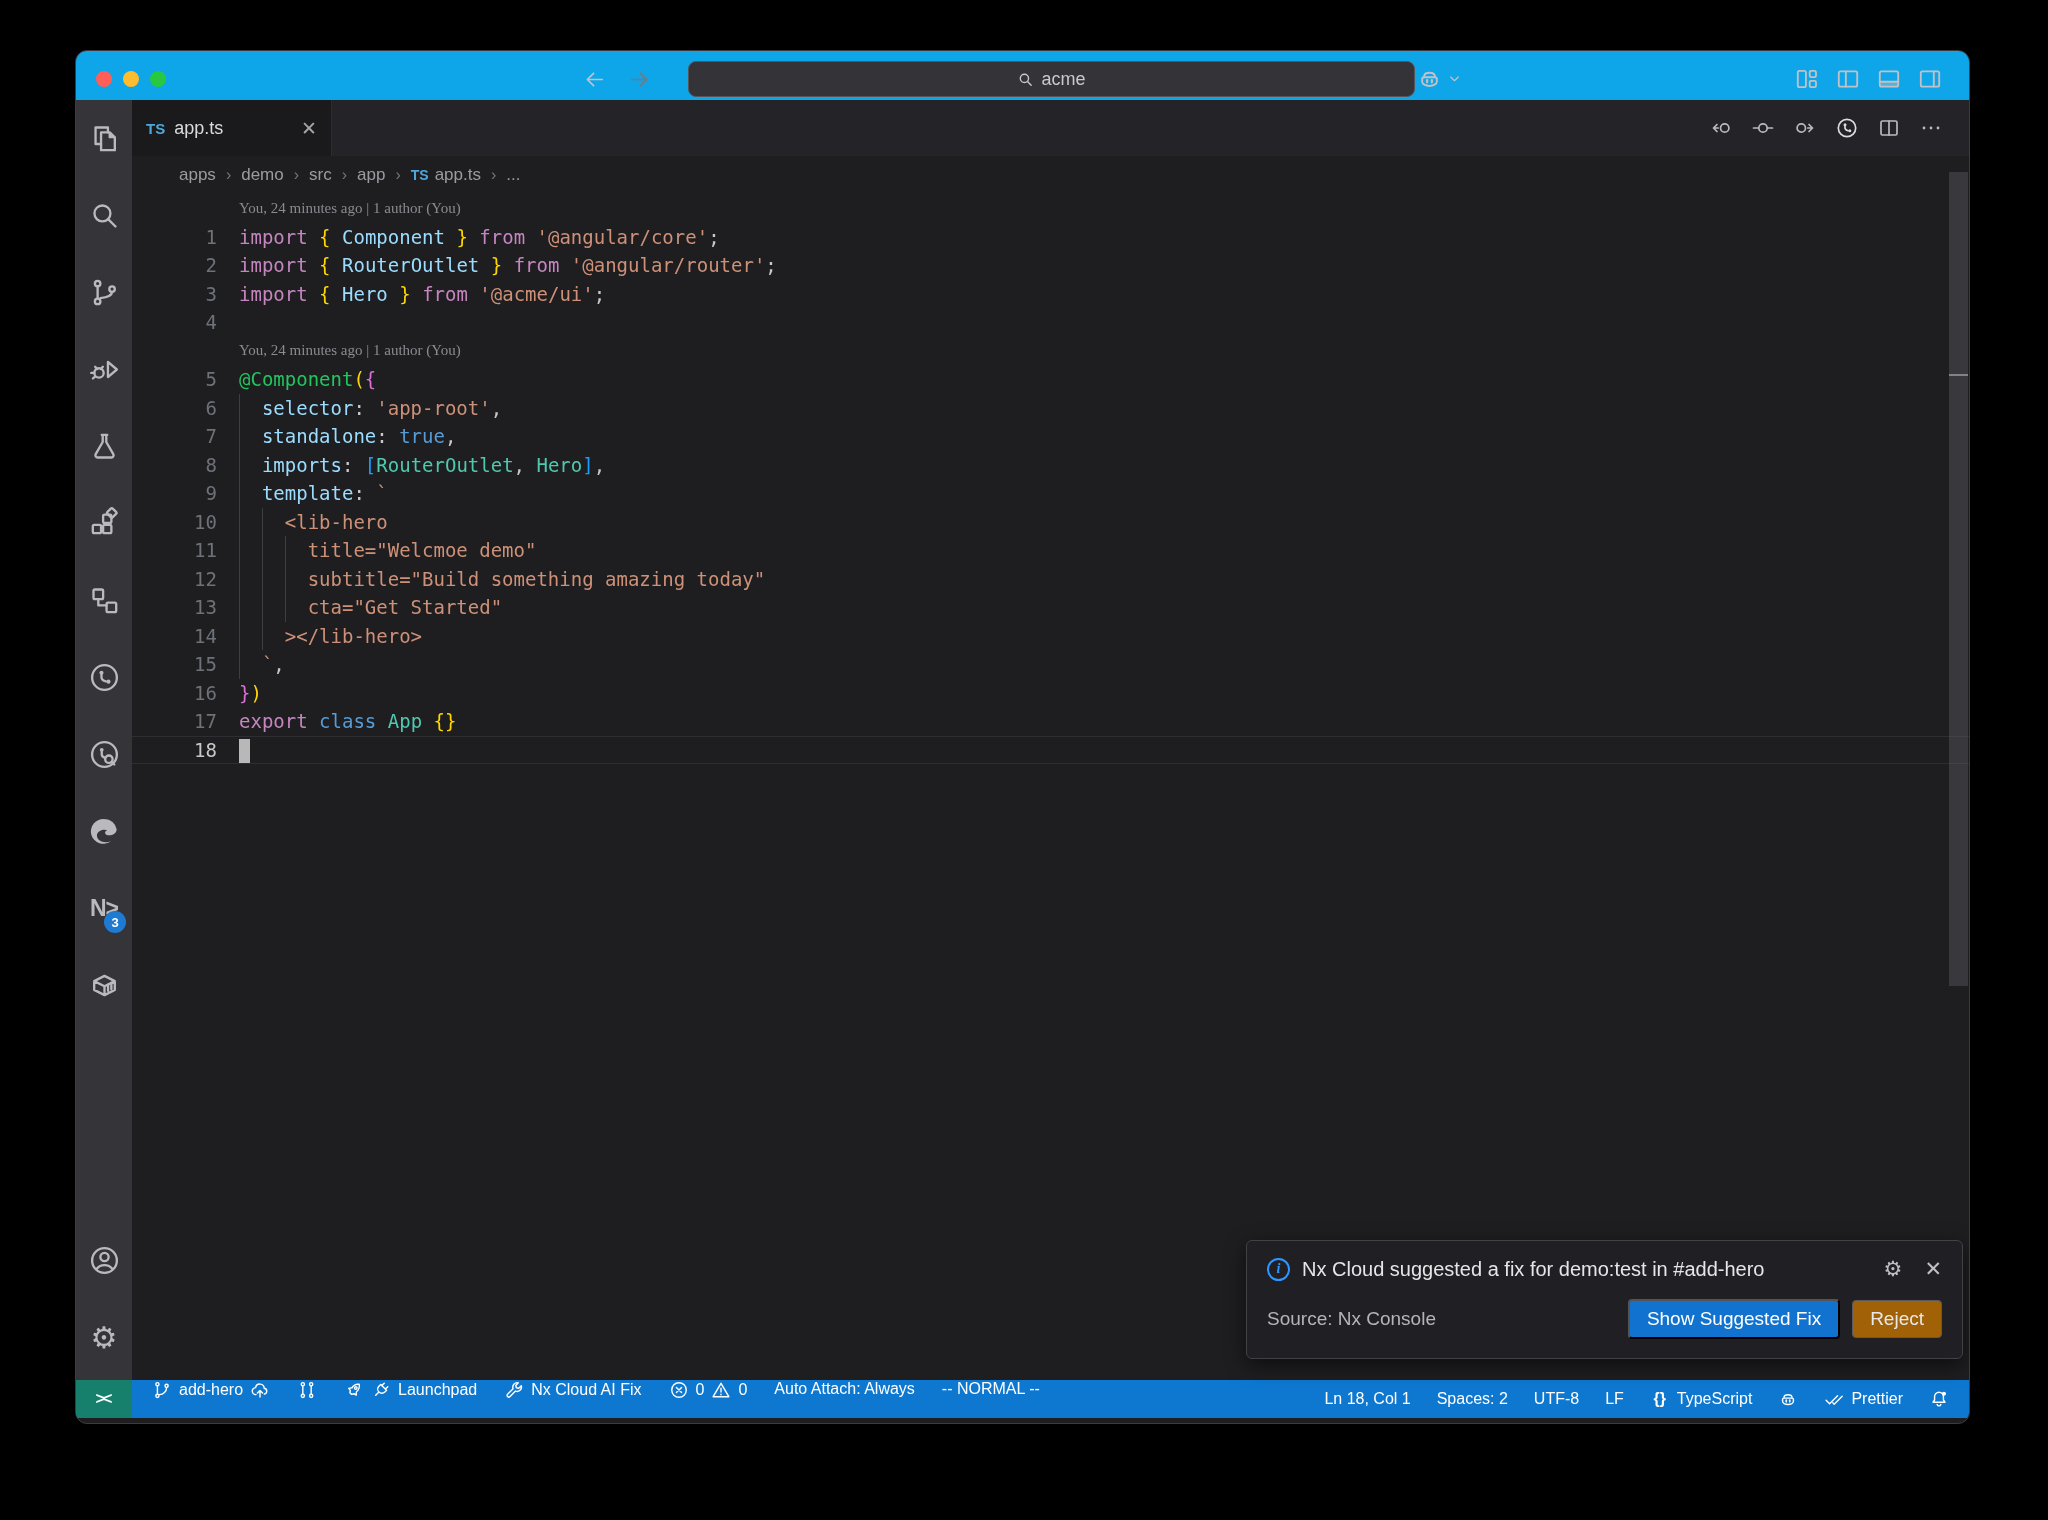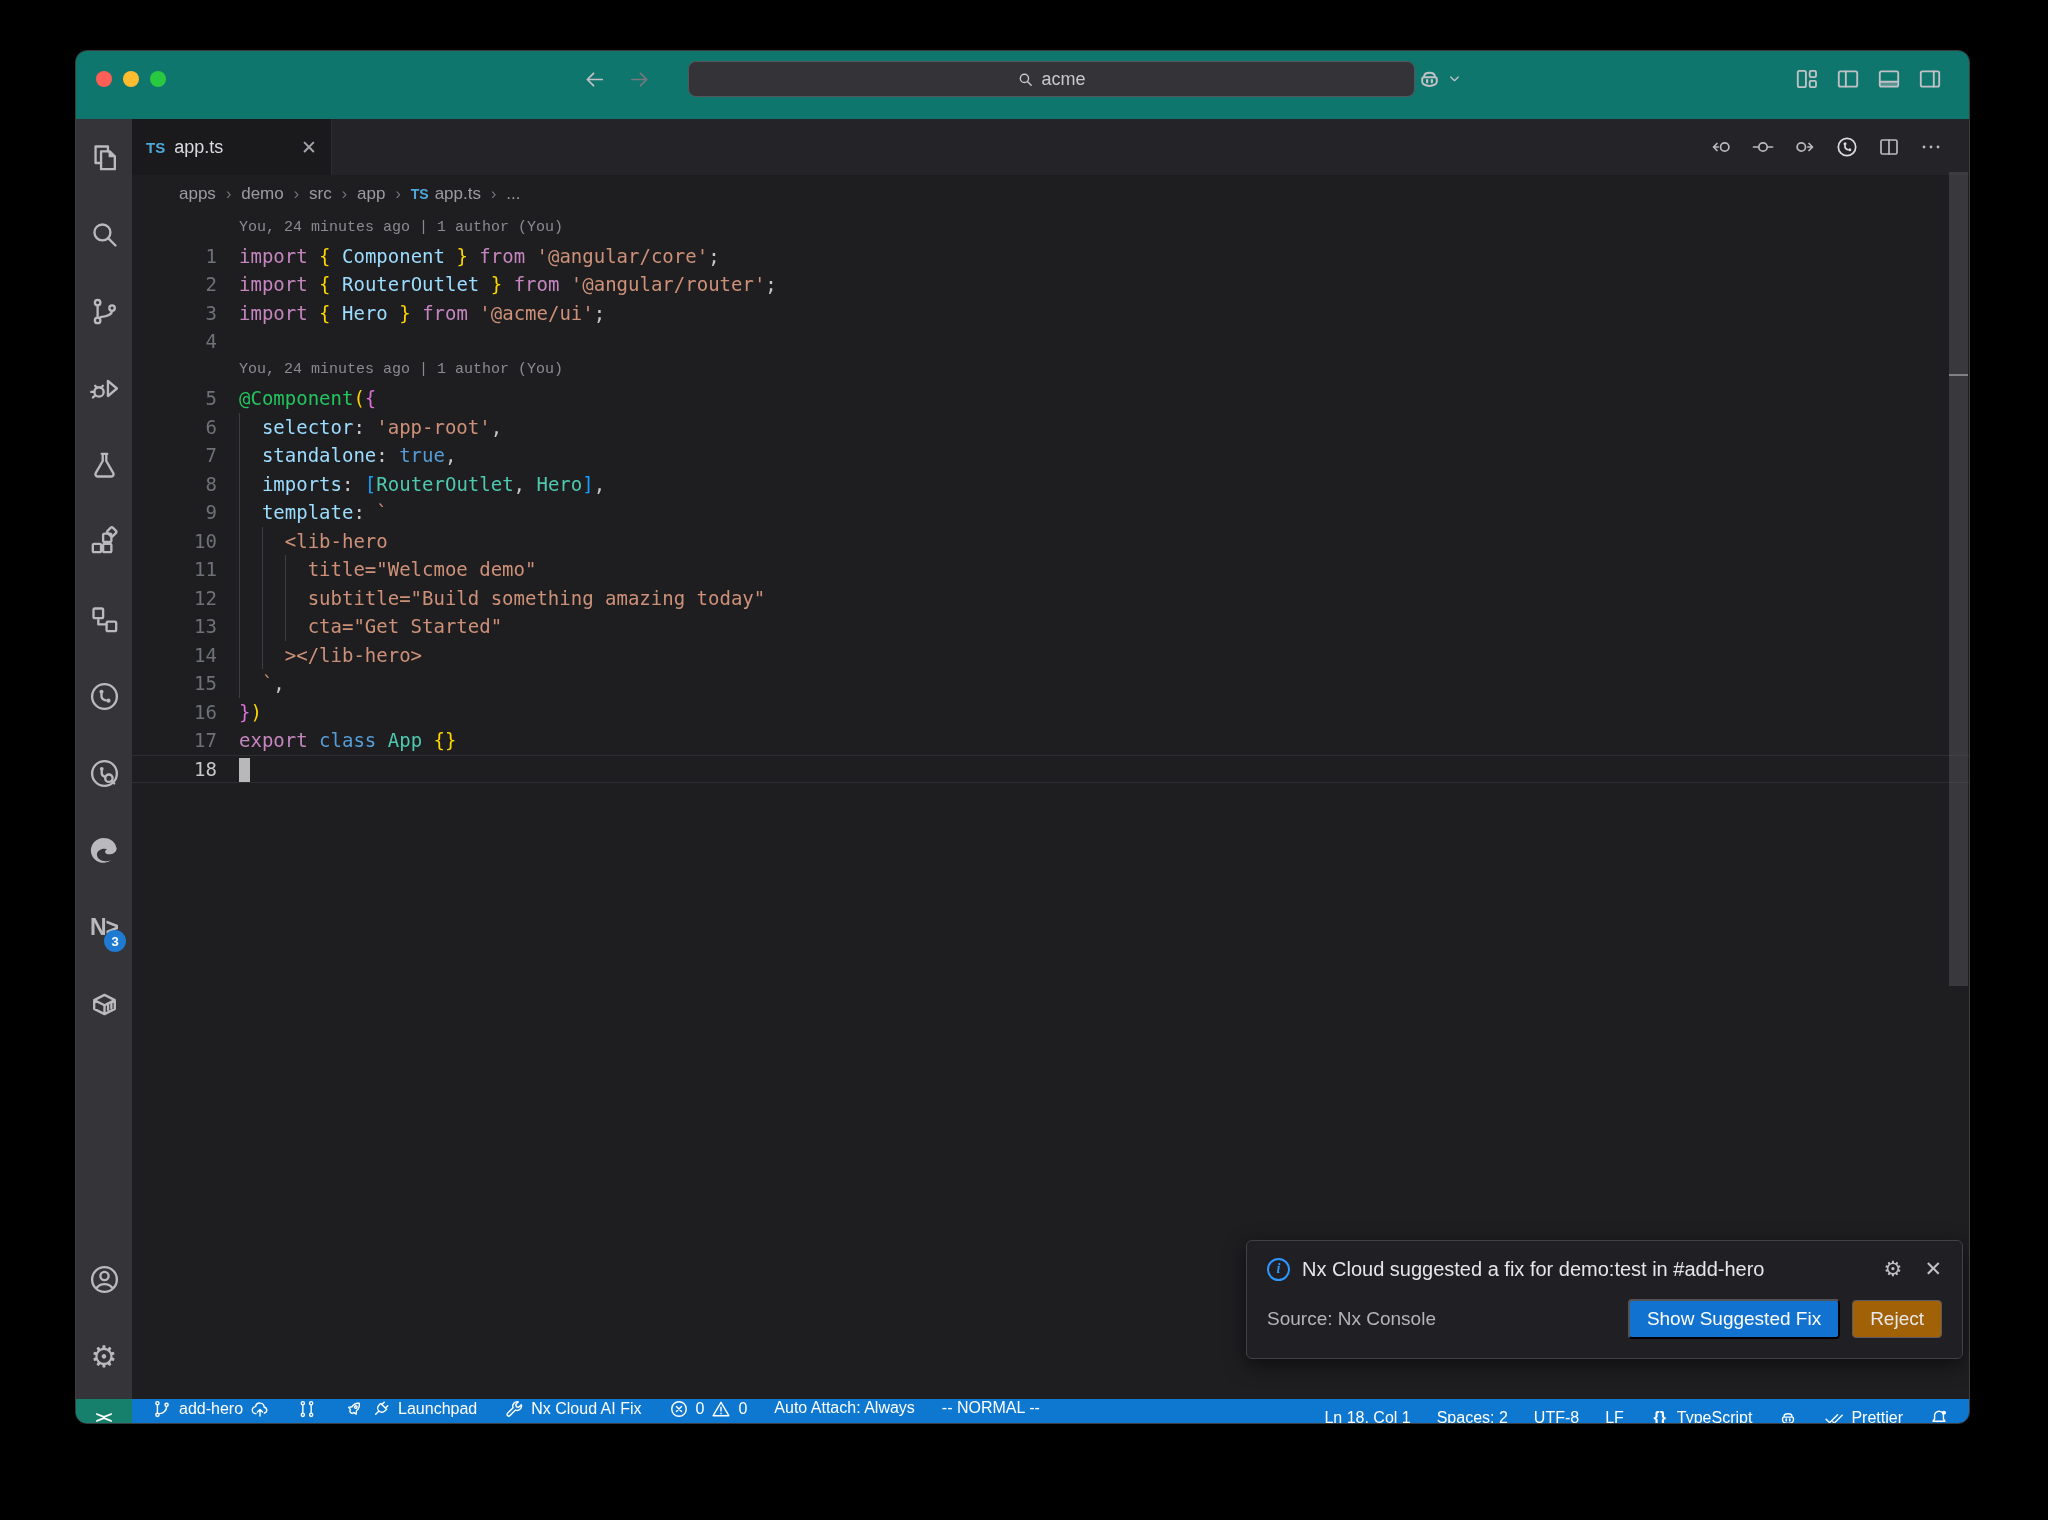--- a/index.html
+++ b/index.html
@@ -2,21 +2,21 @@
 <html><head>
 <meta charset="utf-8">
 <style>
   * { margin:0; padding:0; box-sizing:border-box; }
   html,body { width:2048px; height:1520px; background:#000; overflow:hidden;
     font-family:"Liberation Sans", sans-serif; }
   .window { position:absolute; left:75px; top:50px; width:1895px; height:1374px;
     background:#1e1e21; border-radius:12px; overflow:hidden; border:1px solid #3c3c40; }
 
   
-  .titlebar { position:relative; height:68px; background:#0f766e; }
+  .titlebar { position:relative; height:49px; background:#0ea5e9; }
   .traffic { position:absolute; left:20px; top:20px; display:flex; gap:11px; }
   .tl { width:16px; height:16px; border-radius:50%; }
   .nav-arrow { position:absolute; top:14px; width:28px; height:28px; display:flex;
     align-items:center; justify-content:center; color:#c2c2c6; }
   .nav-arrow.dim { color:#77777d; }
   .searchbox { position:absolute; left:612px; top:10px; width:727px; height:36px;
     background:#333338; border:1px solid #55555a; border-radius:8px;
     display:flex; align-items:center; justify-content:center; gap:7px;
     color:#c9c9cd; font-size:18px; }
   .tb-copilot { position:absolute; left:1340px; top:14px; display:flex; align-items:center;
@@ -57,21 +57,21 @@
   .bc-sep { color:#74747a; font-size:16px; }
   .bc-item { display:flex; align-items:center; gap:6px; }
 
   
   .codearea { position:relative; flex:1; font-family:"DejaVu Sans Mono", monospace;
     font-size:19px; }
   .row { height:28.5px; display:flex; align-items:center; white-space:pre; position:relative; }
   .gutter { width:107px; padding-right:22px; text-align:right; color:#6e7278;
     flex:none; font-size:19px; }
   .gutter.active { color:#c6c6c6; }
-  .lens { padding-left:107px; color:#8a8a90; font-family:Liberation Mono, monospace;
+  .lens { padding-left:107px; color:#8a8a90; font-family:Liberation Serif, serif;
     font-size:15px; }
   .cur-line { border-top:1px solid #2e2e32; border-bottom:1px solid #2e2e32; }
   .cursor-block { position:absolute; left:107px; top:2px; width:11px; height:24px;
     background:#b8b8b8; }
   .guide { position:absolute; width:1px; background:#3d3d42; }
   .scrollbar { position:absolute; right:1px; top:65px; width:19px; height:814px;
     background:rgba(90,90,96,.45); }
   .scroll-marker { position:absolute; left:0; top:202px; width:100%; height:2px;
     background:rgba(190,190,195,.55); }
 

